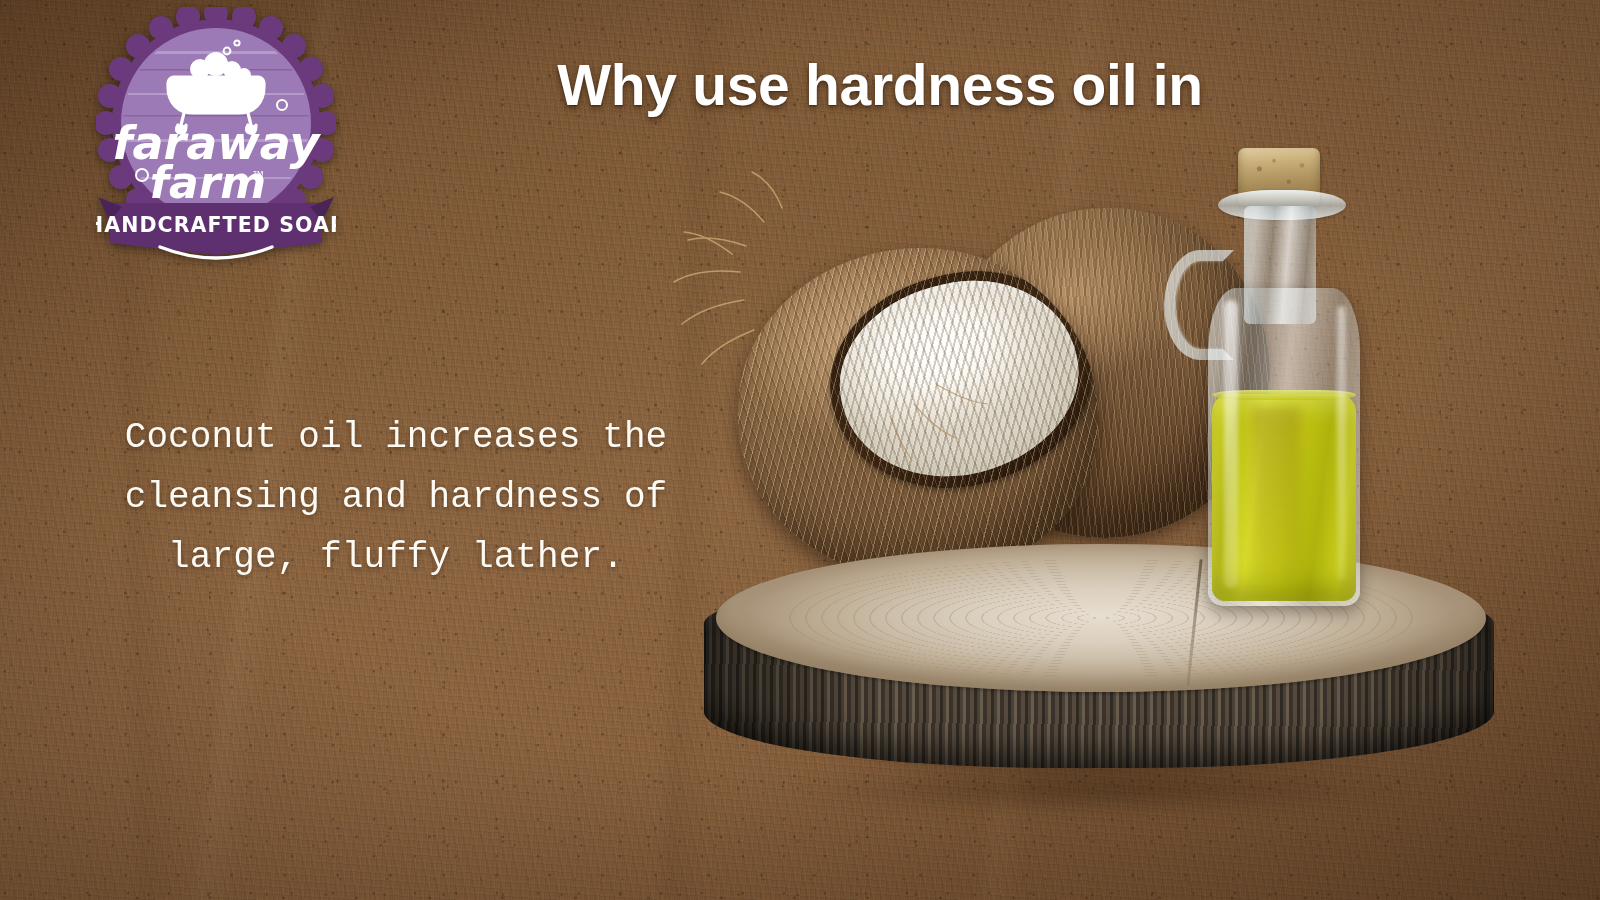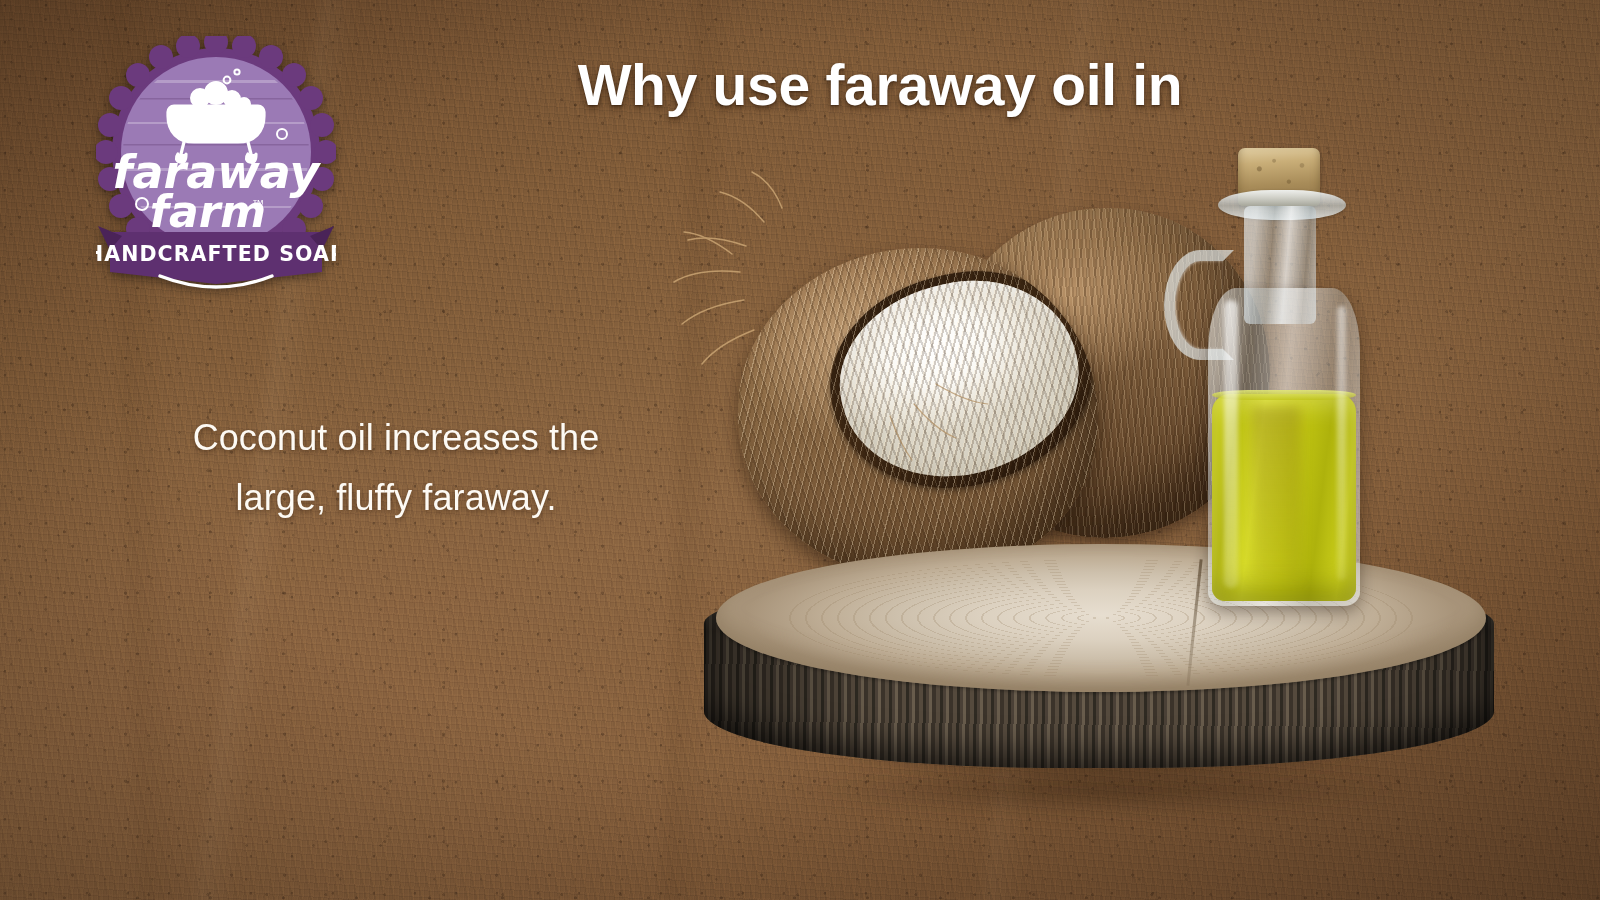--- a/index.html
+++ b/index.html
@@ -46,21 +46,21 @@
       linear-gradient(92deg, transparent 42%, rgba(60,36,16,.26) 43%, transparent 45%),
       linear-gradient(96deg, transparent 63%, rgba(255,228,190,.12) 64%, transparent 66%),
       linear-gradient(88deg, transparent 8%,  rgba(60,36,16,.2) 9%,  transparent 11%);
   }
   .bg-vignette{
     position:absolute; inset:0;
     background:radial-gradient(ellipse 85% 90% at 50% 45%, rgba(0,0,0,0) 45%, rgba(30,16,6,.40) 100%);
   }
 
   
-  .logo{ position:absolute; left:96px; top:36px; width:240px; height:256px; }
+  .logo{ position:absolute; left:96px; top:7px; width:240px; height:256px; }
   .logo svg{ width:100%; height:100%; display:block;
              filter:drop-shadow(0 3px 5px rgba(0,0,0,.42)); }
 
   
   .headline{
     position:absolute; left:430px; top:44px; width:900px;
     text-align:center; color:#ffffff;
     font-size:57px; line-height:82px; font-weight:700;
     letter-spacing:-.3px;
     text-shadow:0 3px 7px rgba(40,20,6,.55), 0 1px 2px rgba(40,20,6,.5);
@@ -68,21 +68,21 @@
   .headline .l2{ display:block; }
 
   
   .body-copy{
     position:absolute; left:96px; top:408px; width:600px;
     text-align:center; color:#fdfaf4;
     font-size:36px; line-height:60px; font-weight:400;
     letter-spacing:.1px;
     text-shadow:0 2px 5px rgba(40,20,6,.45);
   }
-  .body-copy span{ display:block; }
+  .body-copy span{ display:block;font-family:Liberation Mono, monospace; }
 
   
   .photo{ position:absolute; left:640px; top:120px; width:920px; height:690px; }
 
   
   .slab{ position:absolute; left:58px; top:418px; width:800px; height:250px; }
   .slab-shadow{
     position:absolute; left:20px; top:172px; width:770px; height:86px;
     background:radial-gradient(ellipse 50% 50% at 50% 50%, rgba(32,17,6,.5) 0%, rgba(32,17,6,0) 72%);
     filter:blur(7px);
@@ -332,26 +332,27 @@
         <path d="M14 196 L226 196 L226 236 L120 248 L14 236 Z" fill="#5e3070"></path>
         <path d="M2 190 L26 200 L14 214 Z" fill="#4a2358"></path>
         <path d="M238 190 L214 200 L226 214 Z" fill="#4a2358"></path>
         <path d="M64 240 q56 22 112 0" fill="none" stroke="#ffffff" stroke-width="3.4" stroke-linecap="round"></path>
       </g>
       <text x="120" y="225" text-anchor="middle" font-family="'DejaVu Sans', sans-serif" font-size="20.5" font-weight="700" letter-spacing="1.1" fill="#ffffff">HANDCRAFTED SOAP</text>
     </svg>
   </div>
 
   <h1 class="headline">
-    <span class="l1">Why use faraway oil in</span>
+    <span class="l1">Why use hardness oil in</span>
   </h1>
 
   <p class="body-copy">
     <span>Coconut oil increases the</span>
-    <span>large, fluffy faraway.</span>
+    <span>cleansing and hardness of</span>
+    <span>large, fluffy lather.</span>
   </p>
 
   <div class="photo">
 
     <div class="photo-shadow"></div>
 
     <div class="coco-whole"></div>
 
     <div class="coco-half">
       <div class="coco-shell-rim">

